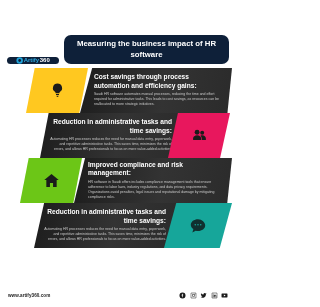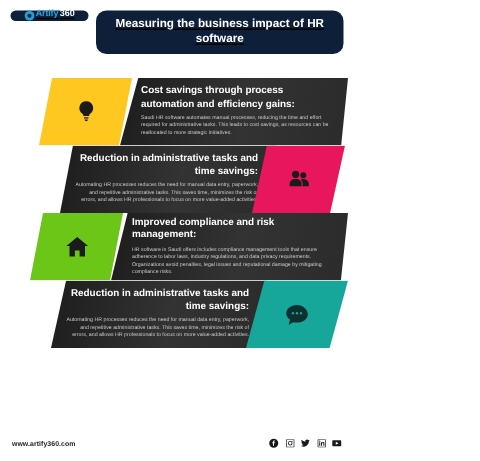--- a/index.html
+++ b/index.html
@@ -11,26 +11,25 @@
     width: 236px;
     height: 307px;
     font-family: "Liberation Sans", sans-serif;
     overflow: hidden;
     position: relative;
   }
 
   
   .header {
     display: flex;
-    align-items: flex-start;
+    align-items: flex-end;
     gap: 5px;
     padding: 7px 7px 0 7px;
     box-sizing: border-box;
-    height: 48px;
-    text-decoration: underline;
+    height: 64px;
   }
   .logo-card {
     width: 52px;
     flex: 0 0 52px;
     background: #0e2039;
     border-radius: 7px;
     display: flex;
     align-items: center;
     justify-content: center;
   }

